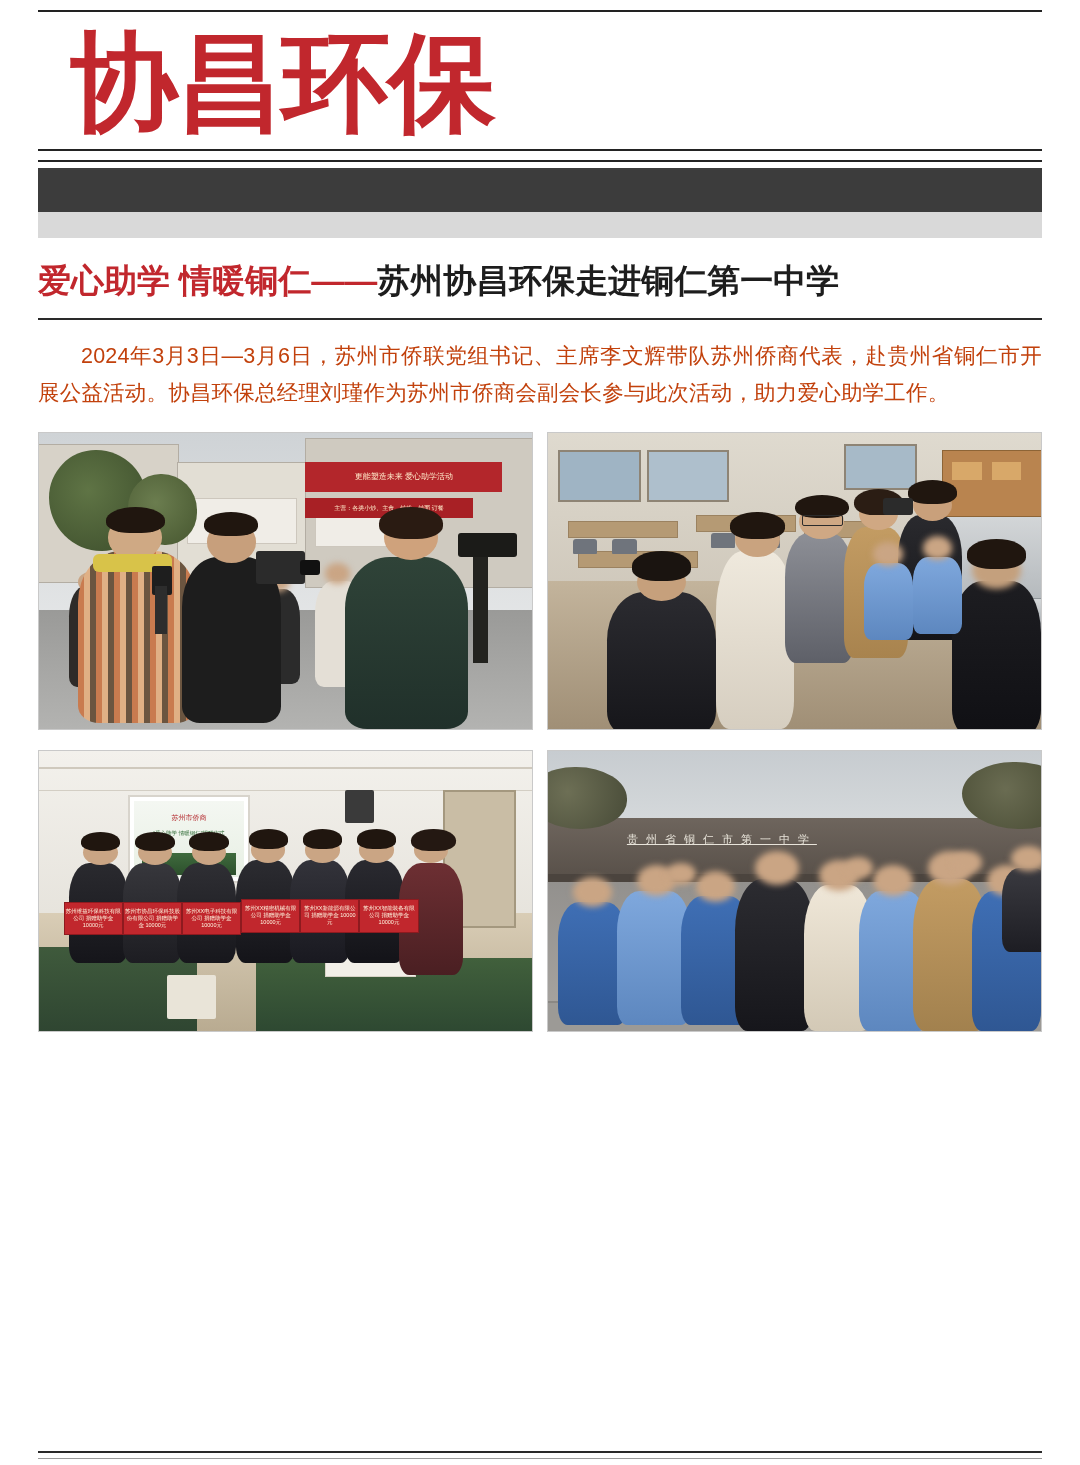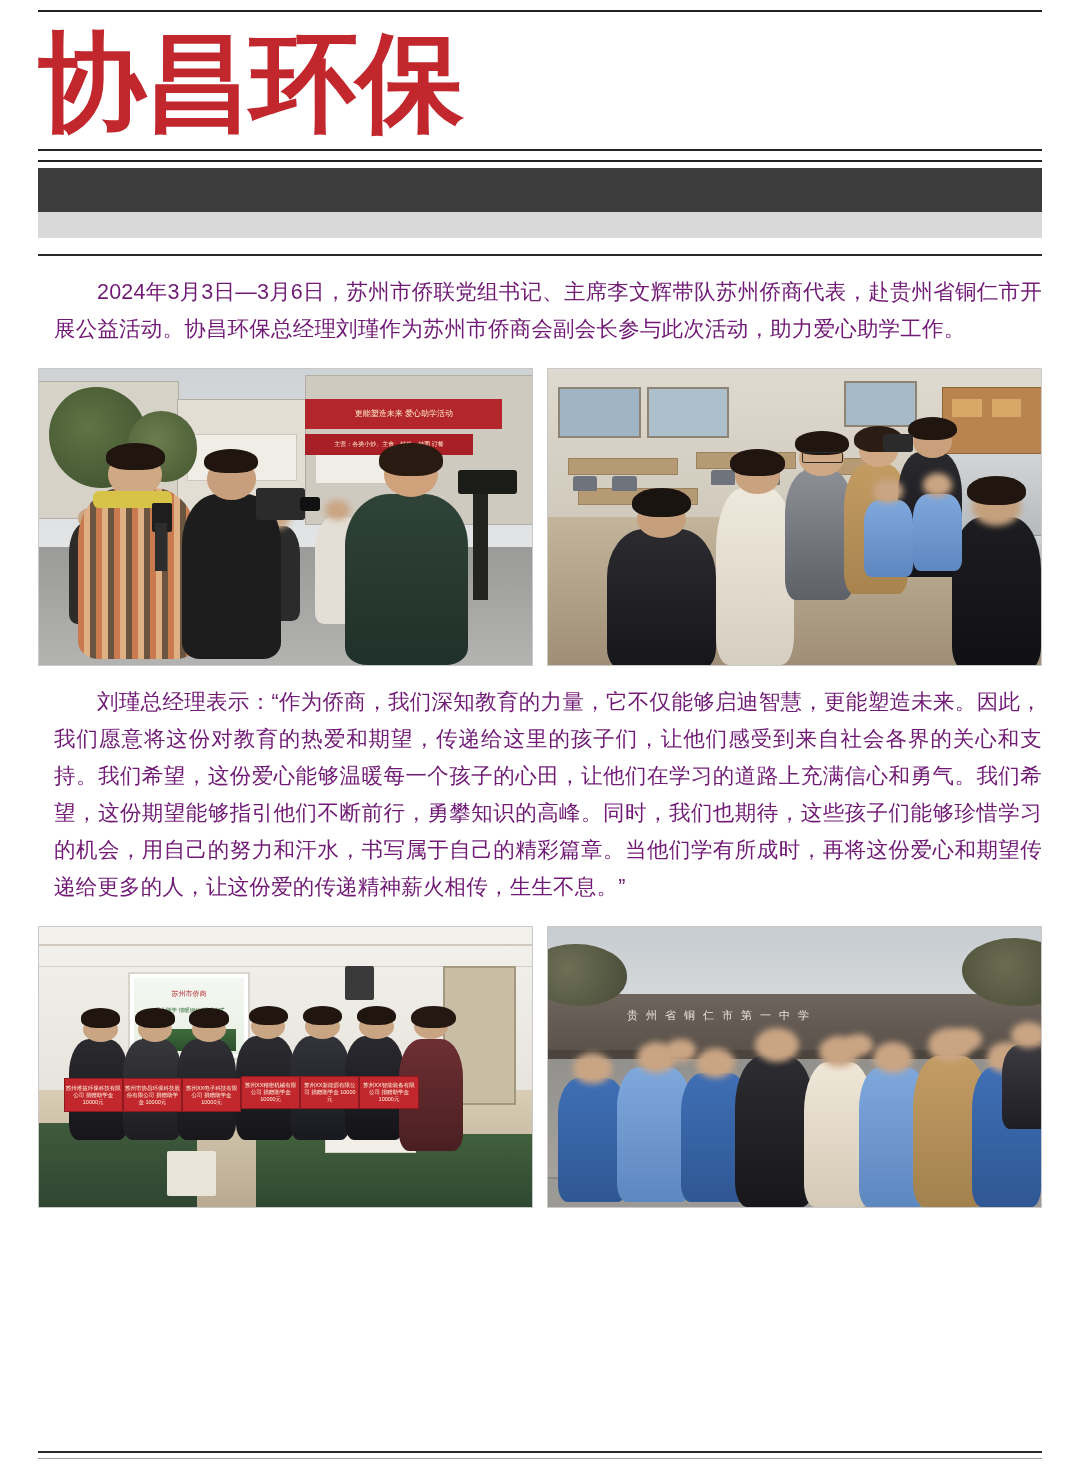--- a/index.html
+++ b/index.html
@@ -35,20 +35,21 @@
   }
   .top-rule {
     border-top: 2px solid #222;
     margin-top: 10px;
   }
   .masthead {
     display: flex;
     align-items: center;
     justify-content: flex-start;
     padding: 14px 0 6px 0;
+    margin-left: 32px;
   }
   .mast-red, .mast-dark {
     font-family: "DejaVu Sans", "Liberation Sans", sans-serif;
     font-weight: 700;
     font-size: 108px;
     line-height: 1.05;
     letter-spacing: -2px;
   }
   .mast-red { color: #c1272d; }
   .mast-dark { color: #3b3b3b; }
@@ -82,22 +83,22 @@
     border-top: 2px solid #2a2a2a;
     margin-top: 16px;
   }
 
   
   .para {
     font-size: 21.5px;
     line-height: 1.72;
     text-align: justify;
     text-indent: 2em;
-    margin: 18px 0 0 16px;
-    color: #701a75;
+    margin: 18px 0 0 0;
+    color: #c2410c;
     letter-spacing: 0.2px;
   }
 
   
   .photo-row {
     display: flex;
     gap: 14px;
     margin-top: 20px;
   }
   .photo {
@@ -198,20 +199,21 @@
   .gate-wall {
     position: absolute;
     background: linear-gradient(#6e655d, #585049);
   }
   .school-name {
     position: absolute;
     color: #e8e4da;
     font-size: 11px;
     letter-spacing: 8px;
     white-space: nowrap;
+    text-decoration: underline;
   }
   .uniform {
     position: absolute;
     background: linear-gradient(#3f6fb5, #2f5793);
     border-radius: 30% 30% 14% 14%;
   }
   .uniform.light {
     background: linear-gradient(#7fa8dd, #5d87bf);
   }
   .coat {
@@ -259,20 +261,23 @@
     <span class="mast-red">协昌环保</span>
   </div>
 
   <div class="rule-thin"></div>
   <div class="rule-gap"></div>
   <div class="rule-thin"></div>
 
   <div class="black-bar"></div>
   <div class="grey-bar"></div>
 
+  <div class="headline">
+    <span class="hl-red">爱心助学 情暖铜仁——</span><span class="hl-dark">苏州协昌环保走进铜仁第一中学</span>
+  </div>
   <div class="hr-under-headline"></div>
 
   <p class="para">2024年3月3日—3月6日，苏州市侨联党组书记、主席李文辉带队苏州侨商代表，赴贵州省铜仁市开展公益活动。协昌环保总经理刘瑾作为苏州市侨商会副会长参与此次活动，助力爱心助学工作。</p>
 
   <div class="photo-row">
 
     <div class="photo">
       <div class="sky" style="height:62%"></div>
       <div class="ground" style="height:40%"></div>
 
@@ -371,21 +376,20 @@
 
       <div class="uniform light" style="left:64%;top:44%;width:10%;height:26%"></div>
       <div class="head blur" style="left:66%;top:37%;width:6%;height:8%"></div>
       <div class="uniform light" style="left:74%;top:42%;width:10%;height:26%"></div>
       <div class="head blur" style="left:76%;top:35%;width:6%;height:8%"></div>
 
       <div class="cam" style="left:68%;top:22%;width:6%;height:6%"></div>
     </div>
   </div>
 
-  <p class="para">刘瑾总经理表示：“作为侨商，我们深知教育的力量，它不仅能够启迪智慧，更能塑造未来。因此，我们愿意将这份对教育的热爱和期望，传递给这里的孩子们，让他们感受到来自社会各界的关心和支持。我们希望，这份爱心能够温暖每一个孩子的心田，让他们在学习的道路上充满信心和勇气。我们希望，这份期望能够指引他们不断前行，勇攀知识的高峰。同时，我们也期待，这些孩子们能够珍惜学习的机会，用自己的努力和汗水，书写属于自己的精彩篇章。当他们学有所成时，再将这份爱心和期望传递给更多的人，让这份爱的传递精神薪火相传，生生不息。”</p>
 
   <div class="photo-row">
 
     <div class="photo short">
       <div class="room-wall" style="height:62%;background:linear-gradient(#f3f1ec,#e6e3dc)"></div>
       <div class="room-floor" style="height:42%;background:linear-gradient(#d9cdb6,#b9ab91)"></div>
 
       <div style="position:absolute;left:0;top:14%;width:100%;height:1px;background:#d3cec4"></div>
       <div style="position:absolute;left:0;top:6%;width:100%;height:2px;background:#cfc9bd"></div>
 

